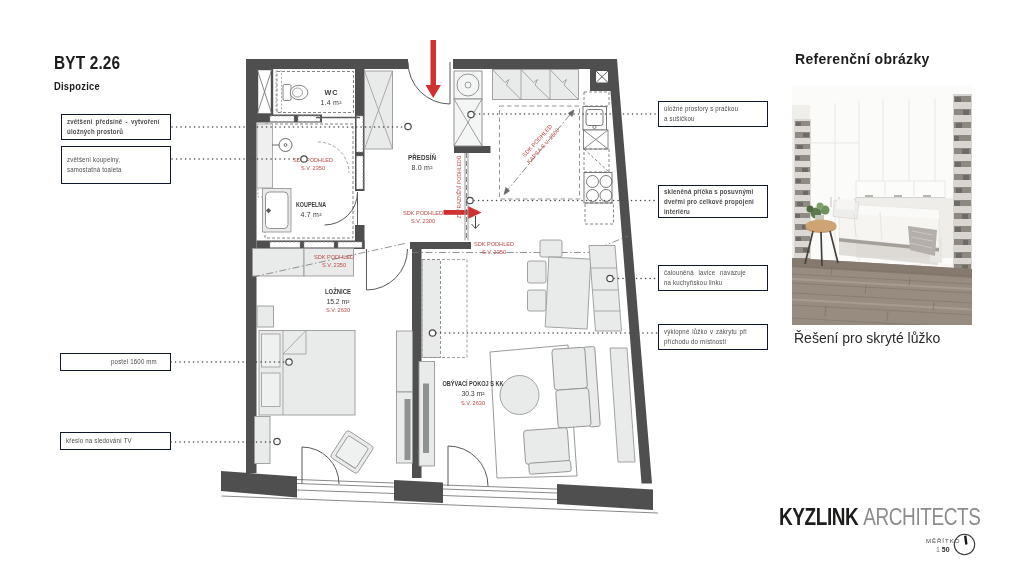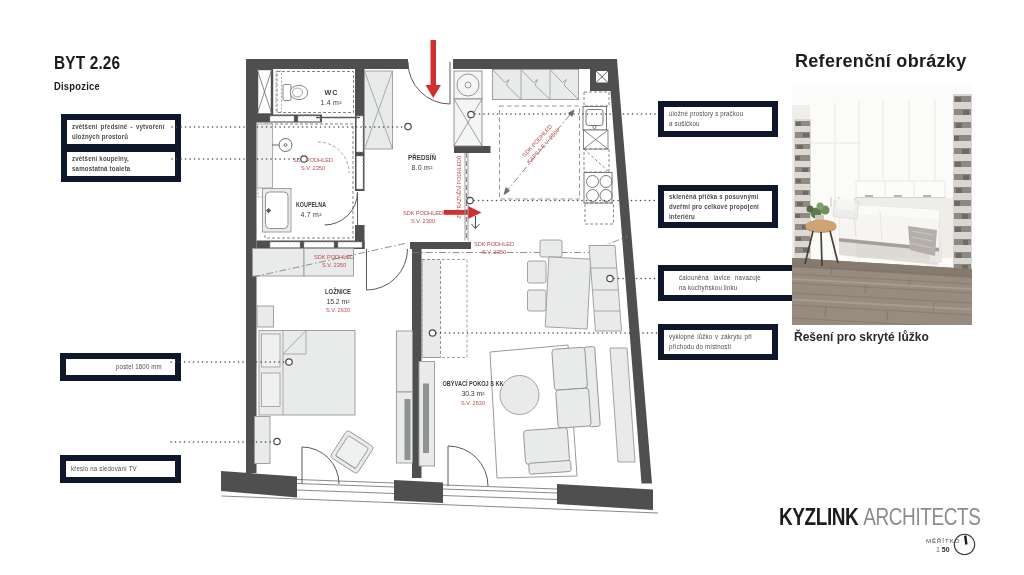--- a/index.html
+++ b/index.html
@@ -1,48 +1,48 @@
 <!DOCTYPE html>
 <html><head>
 <meta charset="utf-8">
 <style>
   html,body{margin:0;padding:0;}
   body{width:1024px;height:575px;overflow:hidden;background:#ffffff;
        font-family:"Liberation Sans", sans-serif;position:relative;}
   .abs{position:absolute;}
-  .annot{position:absolute;border:6px solid #0f172a;background:#fff;color:#4c4c4c;
+  .annot{position:absolute;border:1px solid #0f172a;background:#fff;color:#4c4c4c;
          font-size:7.2px;line-height:10px;padding:3px 5px;letter-spacing:0.2px;}
   .annot .in{transform:scaleX(0.85);transform-origin:0 50%;white-space:nowrap;display:inline-block;}
 </style>
 </head>
 <body>
 
 <div class="abs" style="left:54px;top:52px;font-size:19px;font-weight:700;color:#1c1c1c;letter-spacing:0.2px;transform:scaleX(0.81);transform-origin:0 0;">BYT 2.26</div>
 
 <div class="abs" style="left:54px;top:80px;font-size:11px;font-weight:700;color:#1c1c1c;letter-spacing:0.3px;transform:scaleX(0.85);transform-origin:0 0;">Dispozice</div>
 
 <div class="annot" style="left:61px;top:114px;width:98px;height:20px;padding:2px 5px;font-weight:bold;"><div class="in"><span style="word-spacing:1.5px;">zvětšení předsíně - vytvoření</span><br>úložných prostorů</div></div>
 
-<div class="annot" style="left:61px;top:146px;width:98px;height:20px;padding:2px 5px;font-weight:bold;"><div class="in">zvětšení koupelny,<br>samostatná toaleta</div></div>
+<div class="annot" style="left:61px;top:146px;width:98px;height:20px;padding:8px 5px;"><div class="in">zvětšení koupelny,<br>samostatná toaleta</div></div>
 
 <div class="annot" style="left:60px;top:353px;width:99px;height:10px;text-align:right;"><div class="in">postel 1600 mm</div></div>
 
-<div class="annot" style="left:60px;top:455px;width:99px;height:10px;"><div class="in">křeslo na sledování TV</div></div>
+<div class="annot" style="left:60px;top:432px;width:99px;height:10px;"><div class="in">křeslo na sledování TV</div></div>
 
 <div class="annot" style="left:658px;top:101px;width:98px;height:20px;padding:2px 5px;"><div class="in">úložné prostory s pračkou<br>a sušičkou</div></div>
 
 <div class="annot" style="left:658px;top:185px;width:98px;height:29px;padding:1px 5px;font-weight:bold;"><div class="in">skleněná příčka s posuvnými<br>dveřmi pro celkové propojení<br>interiéru</div></div>
 
-<div class="annot" style="left:658px;top:265px;width:98px;height:20px;padding:2px 15px;"><div class="in"><span style="word-spacing:3.5px;">čalouněná lavice navazuje</span><br>na kuchyňskou linku</div></div>
+<div class="annot" style="left:658px;top:265px;width:98px;height:20px;padding:2px 5px;"><div class="in"><span style="word-spacing:3.5px;">čalouněná lavice navazuje</span><br>na kuchyňskou linku</div></div>
 
 <div class="annot" style="left:658px;top:324px;width:98px;height:20px;padding:2px 5px;"><div class="in"><span style="word-spacing:1px;">výklopné lůžko v zákrytu při</span><br>příchodu do místnosti</div></div>
 
-<div class="abs" style="left:795px;top:51px;font-size:18px;font-weight:700;color:#1c1c1c;letter-spacing:0.3px;">Referenční obrázky</div>
-
-<div class="abs" style="left:794px;top:330px;font-size:12px;font-weight:700;color:#2a2a2a;">Řešení pro skryté lůžko</div>
+<div class="abs" style="left:795px;top:51px;font-size:14px;font-weight:700;color:#1c1c1c;letter-spacing:0.3px;">Referenční obrázky</div>
+
+<div class="abs" style="left:794px;top:330px;font-size:14px;font-weight:400;color:#2a2a2a;">Řešení pro skryté lůžko</div>
 
 <div class="abs" style="left:779px;top:503px;font-size:24px;color:#1d1d1b;white-space:nowrap;letter-spacing:-0.5px;transform-origin:0 0;transform:scaleX(0.79);"><span style="font-weight:700;">KYZLINK</span>&nbsp;<span style="font-weight:400;color:#8c8c8c;">ARCHITECTS</span></div>
 
 <div class="abs" style="left:926px;top:538px;font-size:6px;color:#4c4c4c;letter-spacing:1px;">MĚŘÍTKO</div>
 <div class="abs" style="left:936px;top:545.5px;font-size:7px;color:#6c6c6c;">1 <b style="color:#2c2c2c;">50</b></div>
 
 <svg class="abs" style="left:953px;top:533px;" width="24" height="24" viewBox="0 0 24 24">
   <circle cx="11.5" cy="11.5" r="10.2" fill="none" stroke="#3a3a3a" stroke-width="1.1"></circle>
   <line x1="12.2" y1="2.6" x2="13.4" y2="11.5" stroke="#1a1a1a" stroke-width="2.4"></line>
 </svg>

